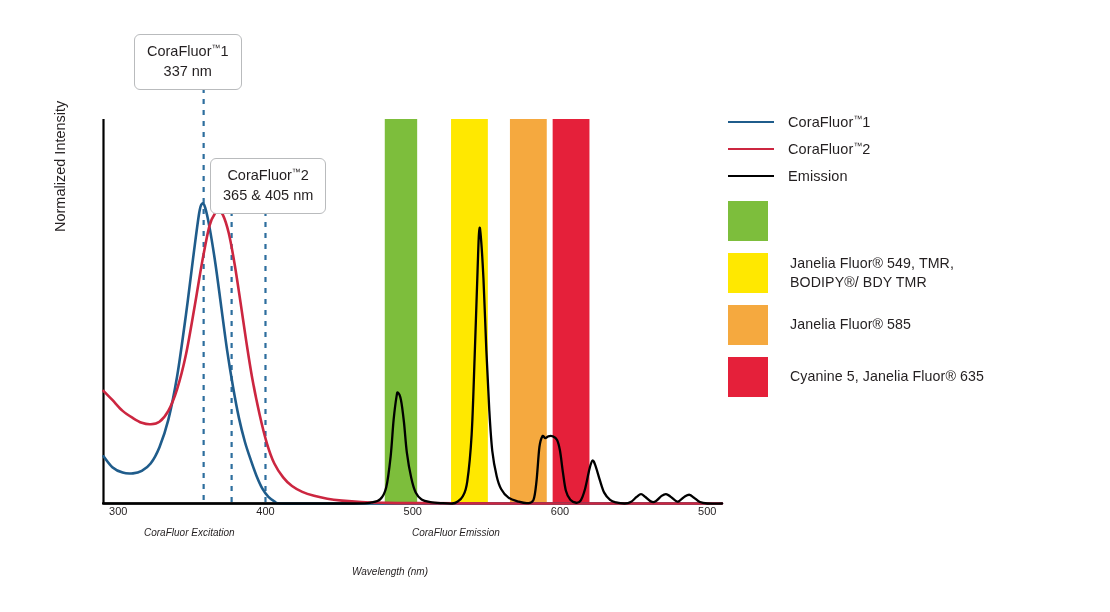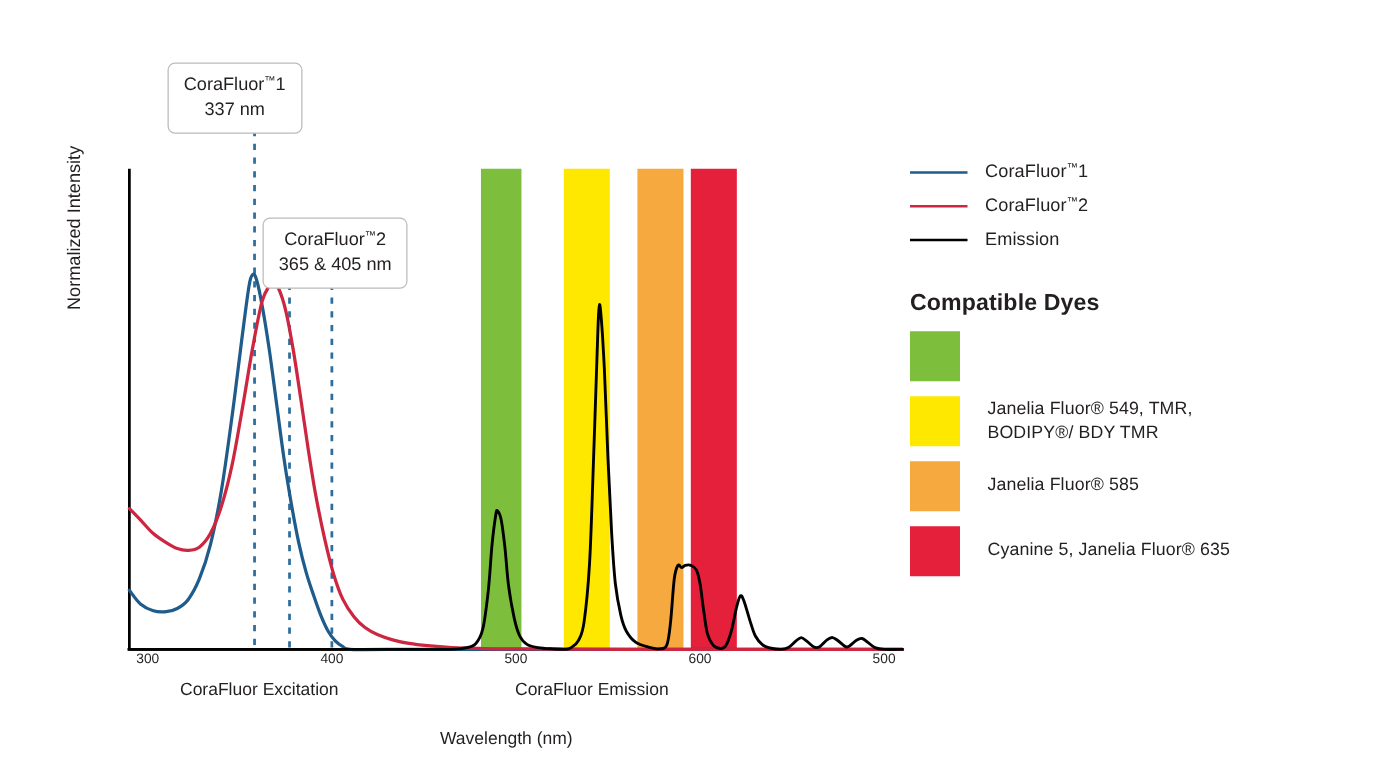--- a/index.html
+++ b/index.html
@@ -10,21 +10,21 @@
   body {
     width: 1110px;
     height: 612px;
     font-family: "Liberation Sans", sans-serif;
     color: #231f20;
     overflow: hidden;
     position: relative;
   }
   #figure {
     position: absolute;
-    left: 0; top: 16px;
+    left: 0; top: 0;
     width: 1110px;
     height: 444px;
   }
   .plot-svg {
     position: absolute;
     left: 0; top: 0;
     width: 1110px;
     height: 612px;
   }
   
@@ -92,23 +92,24 @@
     padding: 7px 12px 8px 12px;
     color: #231f20;
     white-space: nowrap;
   }
   #callout-cf1 { left: 134px; top: 34px; }
   #callout-cf2 { left: 210px; top: 158px; }
   .callout-line2 { display: block; }
   
   .axis-text {
     position: absolute;
-    font-size: 14px;
-    color: #231f20;
-    white-space: nowrap;
+    font-size: 10px;
+    color: #231f20;
+    white-space: nowrap;
+    font-style: italic;
   }
   .tick-text {
     position: absolute;
     font-size: 11px;
     color: #231f20;
     transform: translateX(-50%);
   }
   .ylabel {
     position: absolute;
     left: 52px;
@@ -185,21 +186,20 @@
         </div>
         <div class="legend-row">
           <span class="legend-swatch-line" style="border-top-color: rgb(204, 38, 64);"></span>
           <span class="legend-label"><span>CoraFluor</span><span class="sup-tm">™</span><span>2</span></span>
         </div>
         <div class="legend-row">
           <span class="legend-swatch-line" style="border-top-color: rgb(0, 0, 0);"></span>
           <span class="legend-label"><span>Emission</span></span>
         </div>
       </div>
-    <div class="dyes-title">Compatible Dyes</div>
     <div id="dye-list">
         <div class="dye-row">
           <span class="dye-swatch" style="background: rgb(125, 190, 60);"></span>
         </div>
         <div class="dye-row">
           <span class="dye-swatch" style="background: rgb(255, 232, 0);"></span>
           <span class="dye-label">Janelia Fluor® 549, TMR,<br><span>BODIPY®/ BDY TMR</span></span>
         </div>
         <div class="dye-row">
           <span class="dye-swatch" style="background: rgb(245, 169, 63);"></span>

